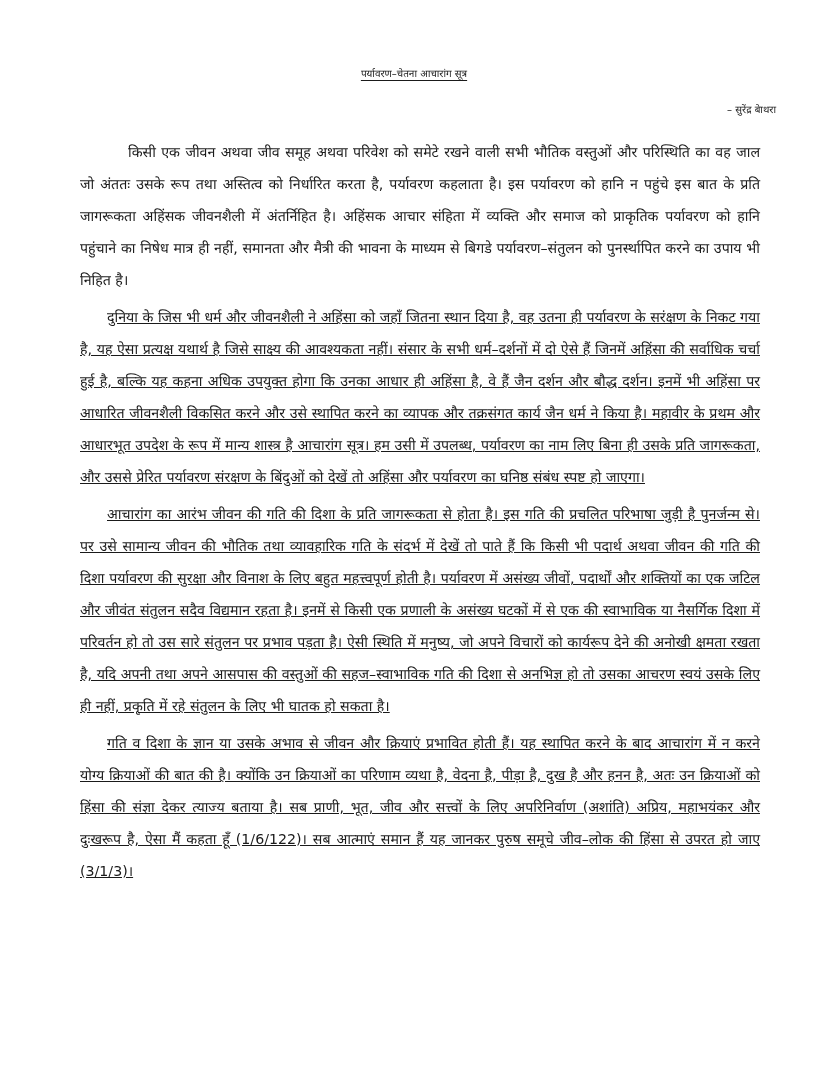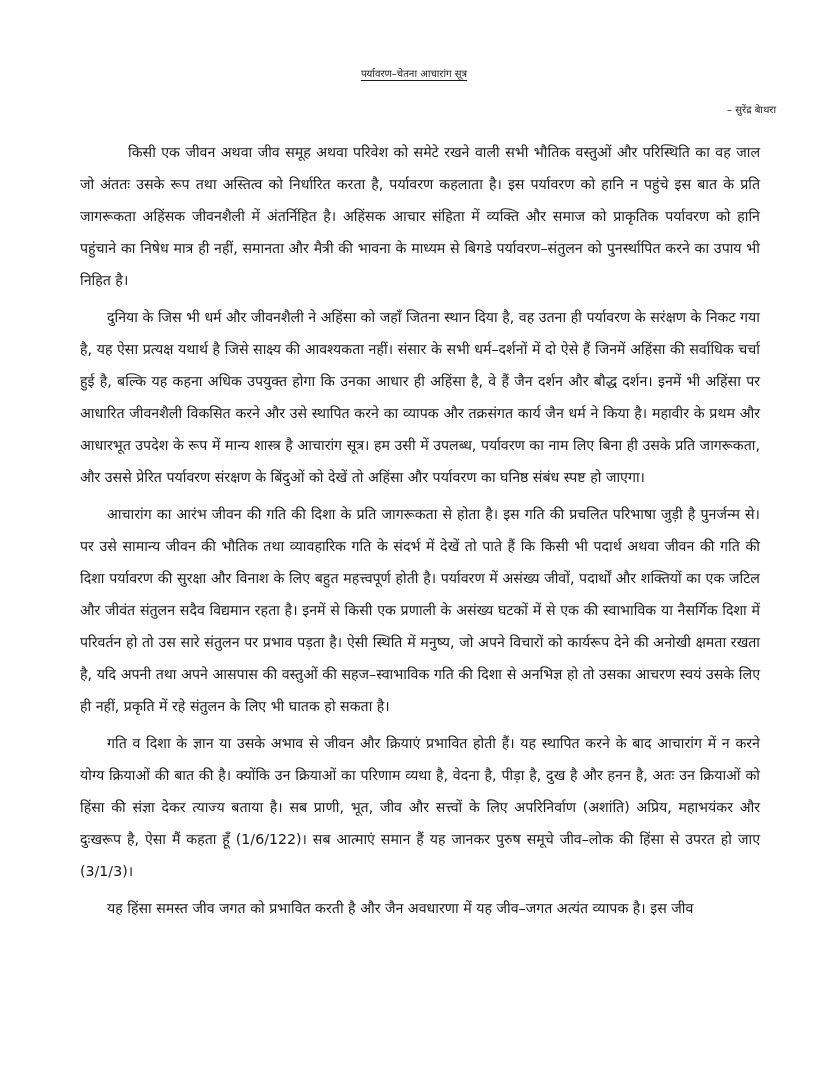--- a/index.html
+++ b/index.html
@@ -5,28 +5,27 @@
   html, body { margin: 0; padding: 0; background: #ffffff; }
   body { width: 828px; height: 1071px; overflow: hidden; position: relative;
          font-family: "DejaVu Sans", sans-serif; color: #1a1a1a; }
   .page { position: absolute; left: 0; top: 0; width: 828px; height: 1071px; background: #fff; }
   .title { position: absolute; top: 66px; left: 0; width: 828px; text-align: center;
            font-size: 10px; text-decoration: underline; text-underline-offset: 3px; }
   .author { position: absolute; top: 102px; right: 52px; font-size: 10px; }
   .body { position: absolute; left: 80px; width: 680px; top: 124px; margin-top: 12px; }
   .para { font-size: 14.2px; line-height: 32px; text-align: justify; margin: 0 0 5px 0; word-spacing: 0px; }
   .para.first { text-indent: 48px; }
-  .para.indent { text-indent: 27px; }
+  .para.indent { text-indent: 27px; text-decoration: underline; }
 </style>
 </head>
 <body>
 
 <div class="page">
   <div class="title">पर्यावरण–चेतना  आचारांग सूत्र</div>
   <div class="author">– सुरेंद्र बेाथरा</div>
   <div class="body">
     <p class="para first">किसी एक जीवन अथवा जीव समूह अथवा परिवेश को समेटे रखने वाली सभी भौतिक वस्तुओं और परिस्थिति का वह जाल जो अंततः उसके रूप तथा अस्तित्व को निर्धारित करता है, पर्यावरण कहलाता है। इस पर्यावरण को हानि न पहुंचे इस बात के प्रति जागरूकता अहिंसक जीवनशैली में अंतर्निहित है। अहिंसक आचार संहिता में व्यक्ति और समाज को प्राकृतिक पर्यावरण को हानि पहुंचाने का निषेध मात्र ही नहीं, समानता और मैत्री की भावना के माध्यम से बिगडे पर्यावरण–संतुलन को पुनर्स्थापित करने का उपाय भी निहित है।</p>
     <p class="para indent">दुनिया के जिस भी धर्म और जीवनशैली ने अहिंसा को जहाँ जितना स्थान दिया है, वह उतना ही पर्यावरण के सरंक्षण के निकट गया है, यह ऐसा प्रत्यक्ष यथार्थ है जिसे साक्ष्य की आवश्यकता नहीं। संसार के सभी धर्म–दर्शनों में दो ऐसे हैं जिनमें अहिंसा की सर्वाधिक चर्चा हुई है, बल्कि यह कहना अधिक उपयुक्त होगा कि उनका आधार ही अहिंसा है, वे हैं जैन दर्शन और बौद्ध दर्शन। इनमें भी अहिंसा पर आधारित जीवनशैली विकसित करने और उसे स्थापित करने का व्यापक और तक्रसंगत कार्य जैन धर्म ने किया है। महावीर के प्रथम और आधारभूत उपदेश के रूप में मान्य शास्त्र है आचारांग सूत्र। हम उसी में उपलब्ध, पर्यावरण का नाम लिए बिना ही उसके प्रति जागरूकता, और उससे प्रेरित पर्यावरण संरक्षण के बिंदुओं को देखें तो अहिंसा और पर्यावरण का घनिष्ठ संबंध स्पष्ट हो जाएगा।</p>
     <p class="para indent">आचारांग का आरंभ जीवन की गति की दिशा के प्रति जागरूकता से होता है। इस गति की प्रचलित परिभाषा जुड़ी है पुनर्जन्म से। पर उसे सामान्य जीवन की भौतिक तथा व्यावहारिक गति के संदर्भ में देखें तो पाते हैं कि किसी भी पदार्थ अथवा जीवन की गति की दिशा पर्यावरण की सुरक्षा और विनाश के लिए बहुत महत्त्वपूर्ण होती है। पर्यावरण में असंख्य जीवों, पदार्थों और शक्तियों का एक जटिल और जीवंत संतुलन सदैव विद्यमान रहता है। इनमें से किसी एक प्रणाली के असंख्य घटकों में से एक की स्वाभाविक या नैसर्गिक दिशा में परिवर्तन हो तो उस सारे संतुलन पर प्रभाव पड़ता है। ऐसी स्थिति में मनुष्य, जो अपने विचारों को कार्यरूप देने की अनोखी क्षमता रखता है, यदि अपनी तथा अपने आसपास की वस्तुओं की सहज–स्वाभाविक गति की दिशा से अनभिज्ञ हो तो उसका आचरण स्वयं उसके लिए ही नहीं, प्रकृति में रहे संतुलन के लिए भी घातक हो सकता है।</p>
     <p class="para indent">गति व दिशा के ज्ञान या उसके अभाव से जीवन और क्रियाएं प्रभावित होती हैं। यह स्थापित करने के बाद आचारांग में न करने योग्य क्रियाओं की बात की है। क्योंकि उन क्रियाओं का परिणाम व्यथा है, वेदना है, पीड़ा है, दुख है और हनन है, अतः उन क्रियाओं को हिंसा की संज्ञा देकर त्याज्य बताया है। सब प्राणी, भूत, जीव और सत्त्वों के लिए अपरिनिर्वाण (अशांति) अप्रिय, महाभयंकर और दुःखरूप है, ऐसा मैं कहता हूँ (1/6/122)। सब आत्माएं समान हैं यह जानकर पुरुष समूचे जीव–लोक की हिंसा से उपरत हो जाए (3/1/3)।</p>
-    <p class="para indent">यह हिंसा समस्त जीव जगत को प्रभावित करती है और जैन अवधारणा में यह जीव–जगत अत्यंत व्यापक है। इस जीव</p>
   </div>
 </div>
 
 </body></html>

